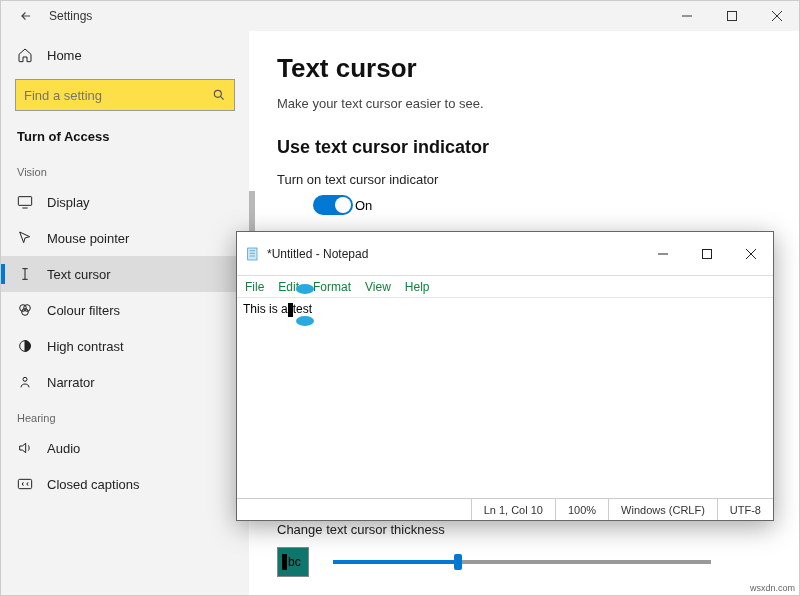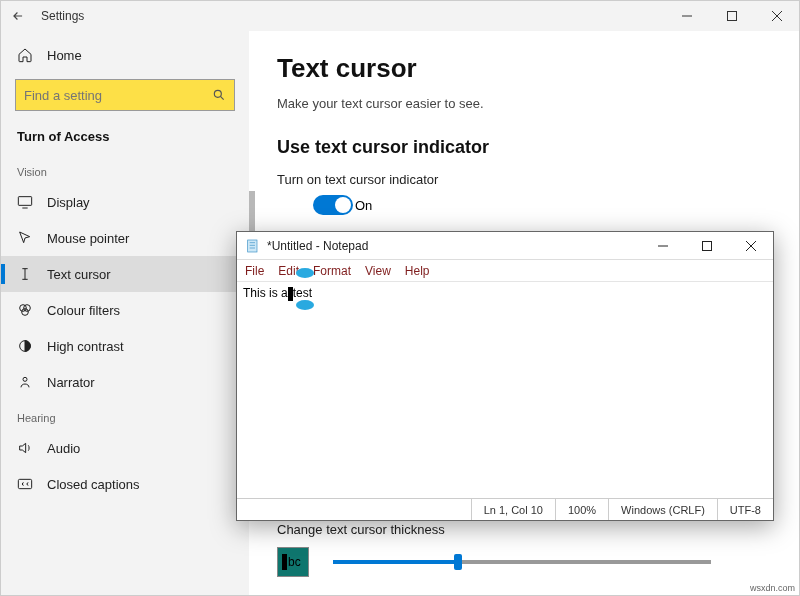--- a/index.html
+++ b/index.html
@@ -1,21 +1,21 @@
 <!DOCTYPE html>
 <html><head>
 <meta charset="utf-8">
 <style>
 * { margin:0; padding:0; box-sizing:border-box; font-family:"Segoe UI",sans-serif; }
 body { width:800px; height:596px; background:#e8e8e8; overflow:hidden; position:relative; }
 
 
 .settings { position:absolute; inset:0; background:#fff; border:1px solid #ccc; display:flex; flex-direction:column; }
 .titlebar { height:30px; display:flex; align-items:center; background:#f3f3f3; }
-.titlebar-left { display:flex; align-items:center; gap:14px; padding-left:8px; }
+.titlebar-left { display:flex; align-items:center; gap:14px; padding-left:16px; }
 .back { width:18px; height:18px; display:flex; align-items:center; justify-content:center; color:#444; }
 .title { font-size:12px; color:#333; }
 .titlebar-right { margin-left:auto; display:flex; }
 .winbtn { width:45px; height:30px; display:flex; align-items:center; justify-content:center; color:#333; font-size:10px; }
 
 .body { flex:1; display:flex; overflow:hidden; }
 .sidebar { width:248px; background:#f3f3f3; padding-top:6px; display:flex; flex-direction:column; overflow:hidden; }
 .home { display:flex; align-items:center; gap:14px; padding:10px 16px; font-size:13px; color:#222; }
 .home .ic { width:16px; height:16px; }
 .search { margin:6px 14px 12px; height:32px; border:1px solid #999; background:#fde047; display:flex; align-items:center; padding:0 8px; }
@@ -46,27 +46,27 @@
 .preview { width:32px; height:30px; border:1px solid #888; display:flex; align-items:center; padding-left:4px; font-size:12px; background:#0f766e; }
 .preview .cursorbar { width:5px; height:16px; background:#000; margin-right:1px; }
 .slider { flex:1; height:4px; background:#999; position:relative; margin-right:60px; }
 .slider-fill { position:absolute; left:0; top:0; bottom:0; width:32%; background:#0078d4; }
 .slider-thumb { position:absolute; left:32%; top:-6px; width:8px; height:16px; background:#0078d4; border-radius:2px; }
 
 .credit { position:absolute; bottom:2px; right:4px; font-size:9px; color:#666; }
 
 
 .notepad { position:absolute; left:236px; top:231px; width:538px; height:290px; background:#fff; border:1px solid #666; box-shadow:0 6px 24px rgba(0,0,0,0.35); display:flex; flex-direction:column; }
-.np-title { height:28px; display:flex; align-items:center; background:#fff; border-bottom:1px solid #ddd; }
+.np-title { height:44px; display:flex; align-items:center; background:#fff; border-bottom:1px solid #ddd; }
 .np-ic { width:16px; height:16px; margin:0 6px 0 8px; }
 .np-name { font-size:12px; color:#222; }
 .np-btns { margin-left:auto; display:flex; }
 .np-btn { width:44px; height:28px; display:flex; align-items:center; justify-content:center; font-size:10px; color:#222; }
 .np-menu { height:22px; display:flex; align-items:center; gap:14px; padding:0 8px; font-size:12px; border-bottom:1px solid #e5e5e5; }
-.np-menu span { color:#7f1d1d; }
+.np-menu span { color:#15803d; }
 .np-body { flex:1; position:relative; font-family:Consolas,monospace; font-size:12px; padding:4px 6px; color:#000; }
 .tci-top { position:absolute; left:59px; top:-14px; width:18px; height:10px; border-radius:50%; background:#29a9e0; }
 .tci-bottom { position:absolute; left:59px; top:18px; width:18px; height:10px; border-radius:50%; background:#29a9e0; }
 .np-cursor { display:inline-block; width:5px; height:14px; background:#000; vertical-align:middle; }
 .np-status { height:22px; display:flex; align-items:center; font-size:11px; color:#333; border-top:1px solid #ccc; }
 .np-status .cell { padding:0 12px; border-left:1px solid #ccc; height:100%; display:flex; align-items:center; }
 .np-status .spacer { flex:1; }
 
 svg { display:block; }
 </style>

